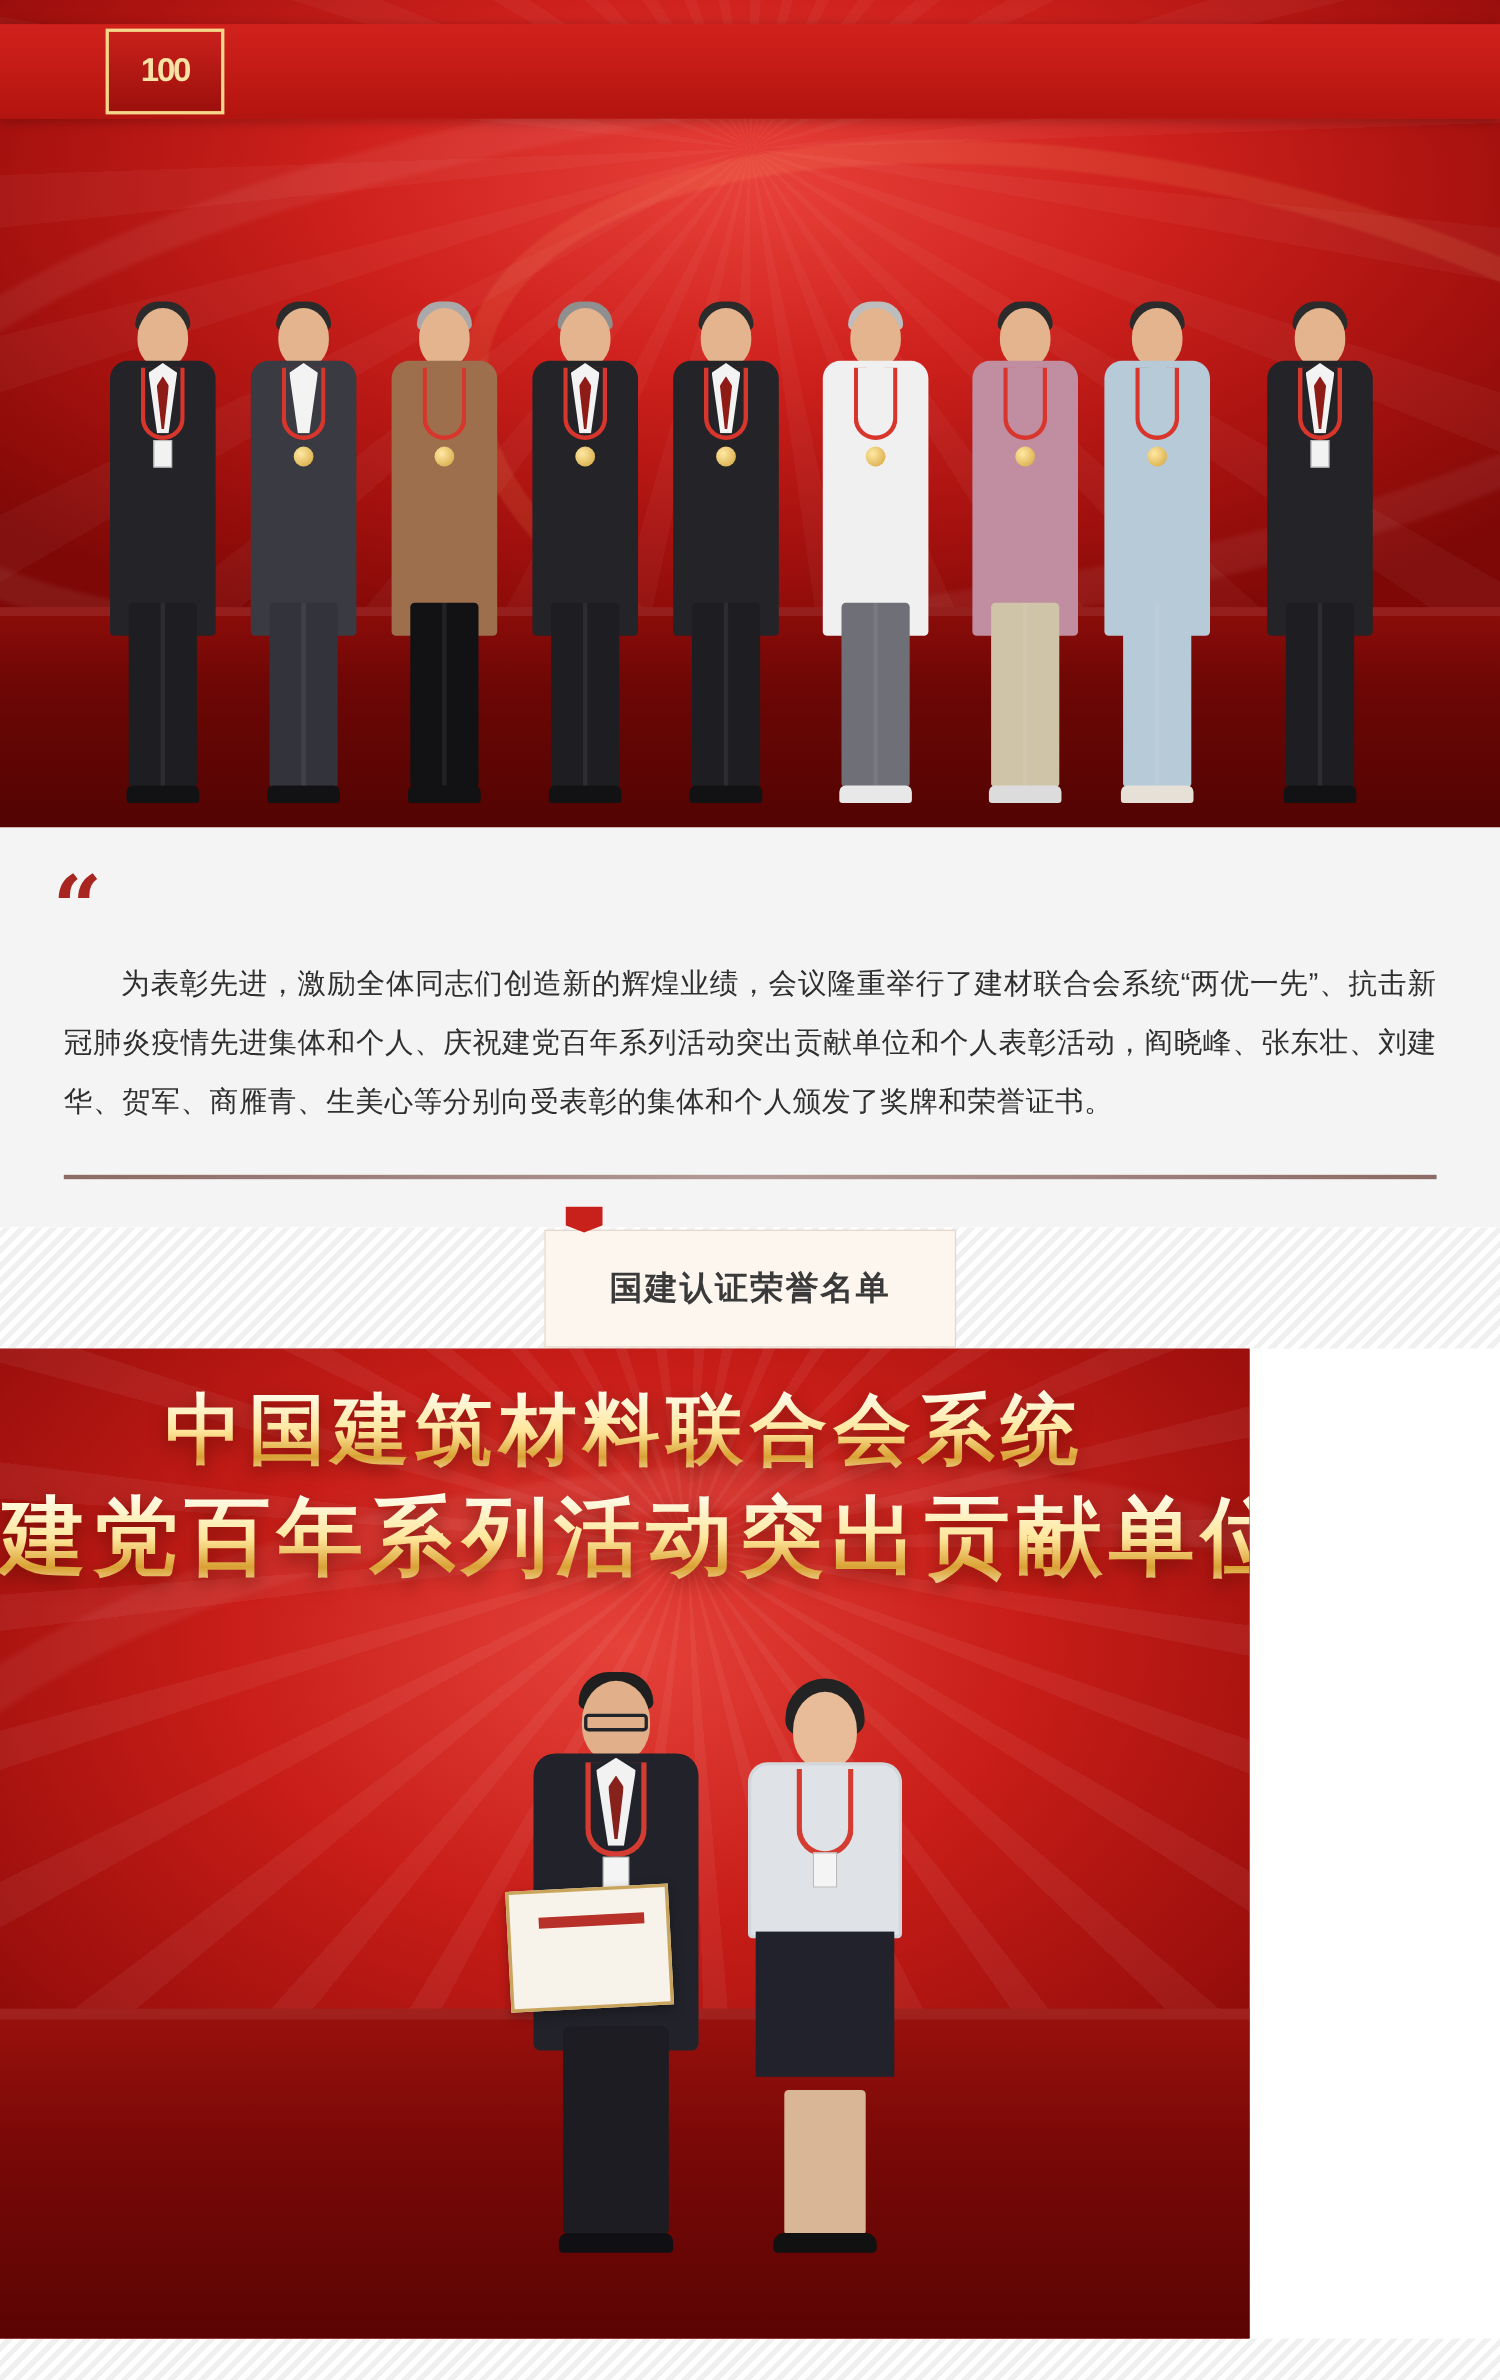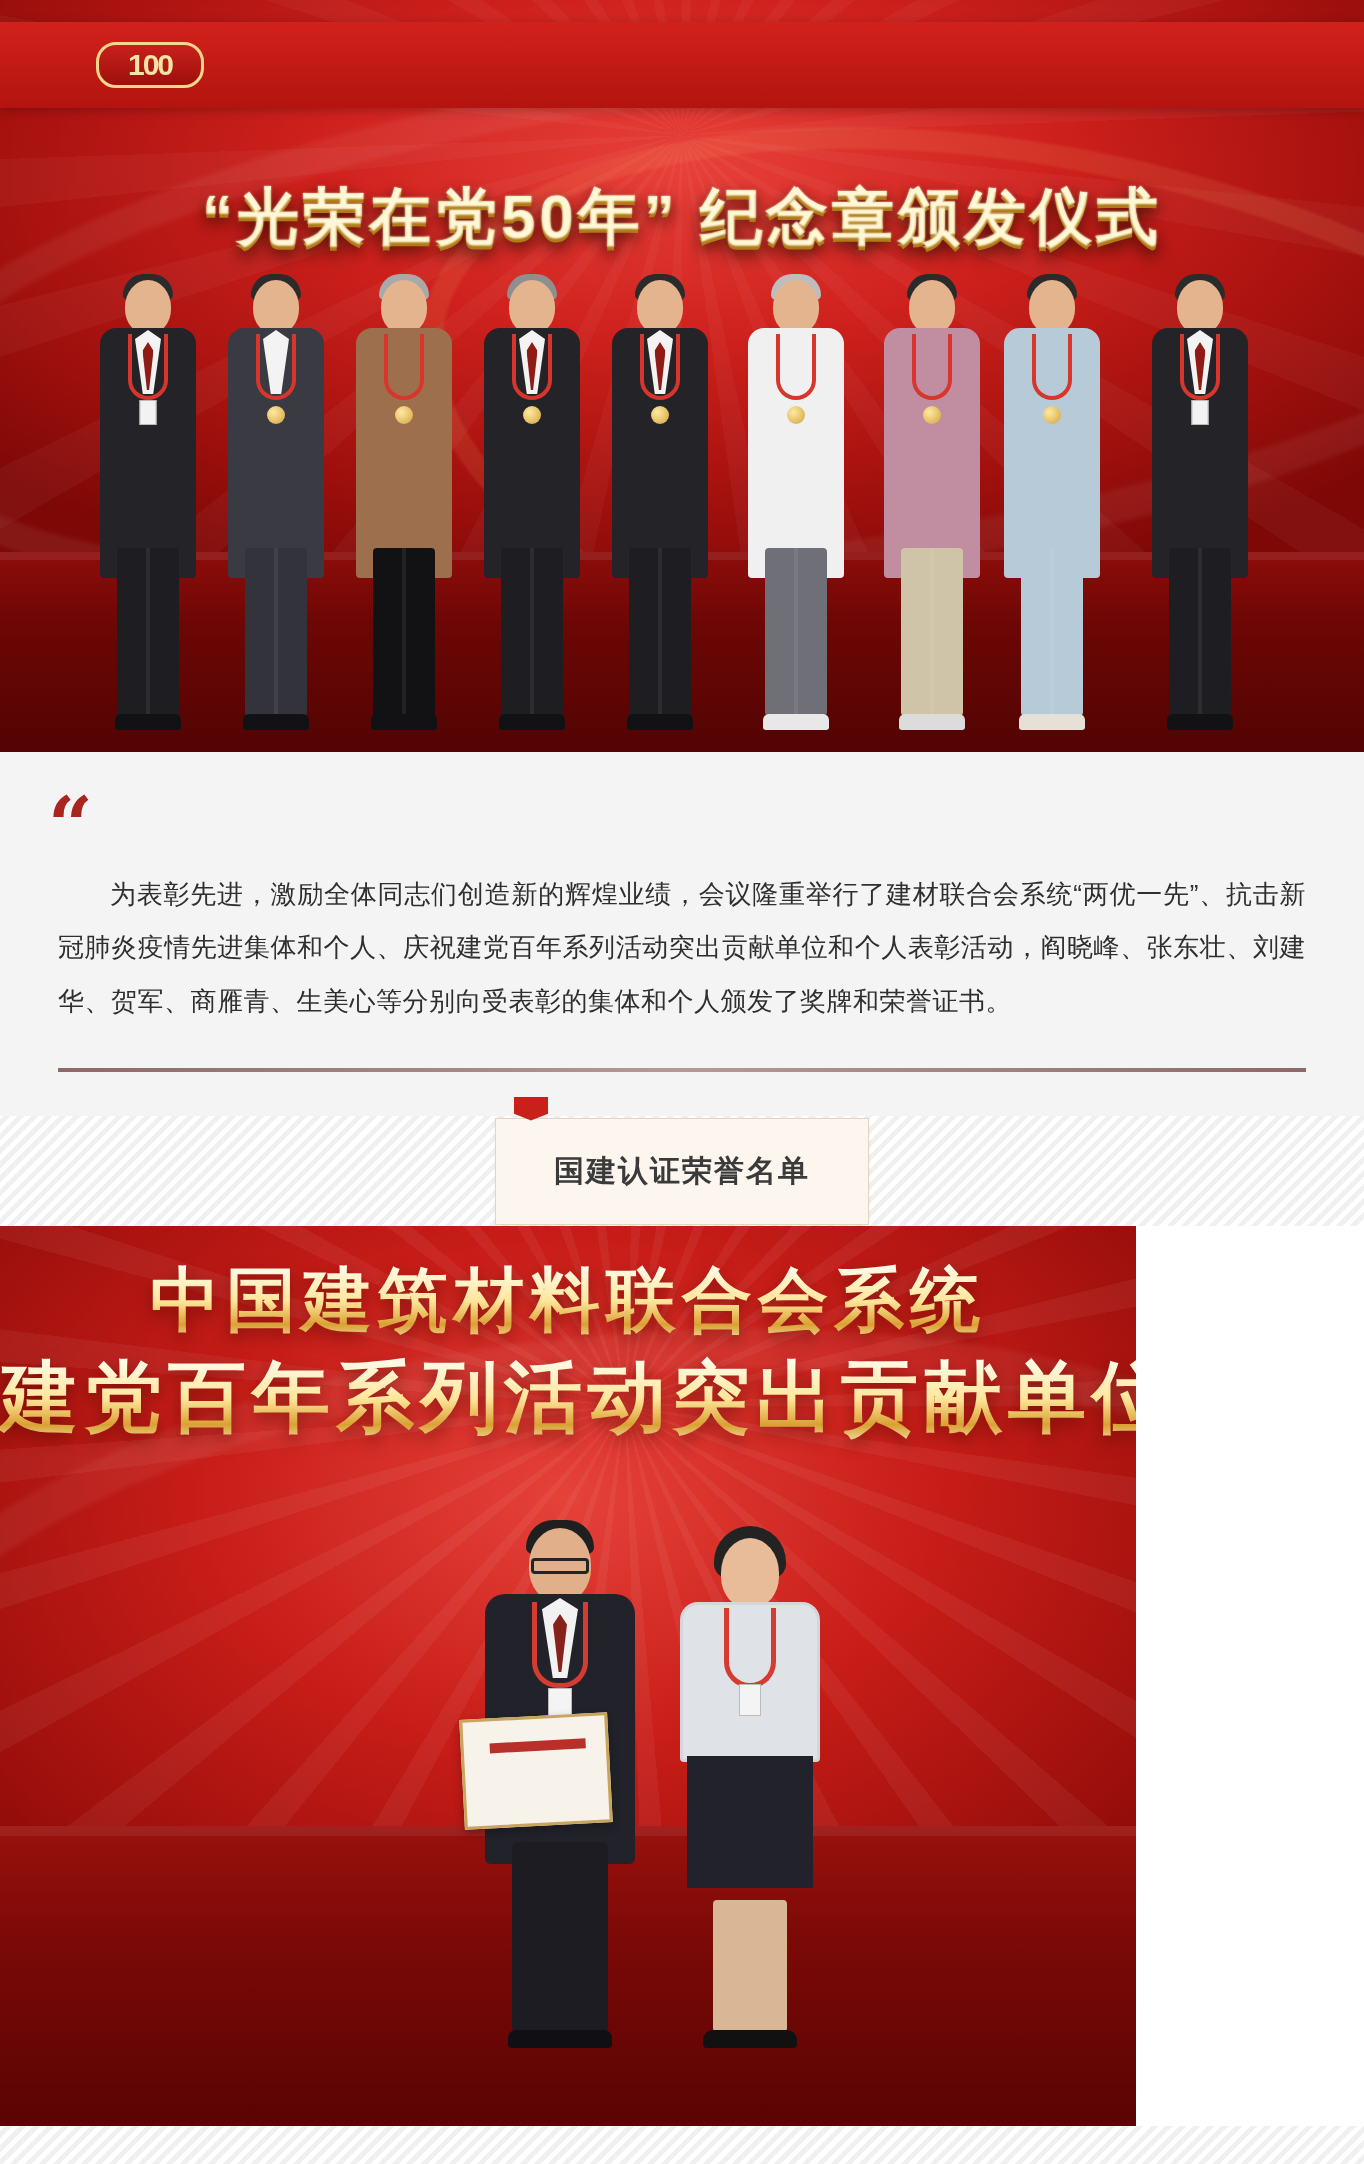--- a/index.html
+++ b/index.html
@@ -80,23 +80,23 @@
     width: 100%;
     height: 86px;
     background: linear-gradient(180deg, #d2211c 0%, #b3140f 100%);
     box-shadow: 0 2px 10px rgba(0,0,0,.25);
     display: flex;
     align-items: center;
     padding-left: 96px;
   }
   .logo-100 {
     width: 108px;
-    height: 46px;
+    height: 78px;
     border: 3px solid #f4d78a;
-    border-radius: 20px;
+    border-radius: 0;
     margin-right: 26px;
     display: flex;
     align-items: center;
     justify-content: center;
     background: linear-gradient(180deg,#c9201b,#9d100c);
     color: #f7e3a6;
     font-size: 30px;
     font-weight: bold;
     letter-spacing: -2px;
     flex: none;
@@ -515,21 +515,20 @@
 <div class="photo-one">
   <div class="stage-bg"></div>
   <div class="stage-rays"></div>
   <div class="stage-swoosh"></div>
   <div class="stage-swoosh2"></div>
 
   <div class="banner-strip">
     <div class="logo-100">100</div>
   </div>
 
-  <div class="main-title">“光荣在党50年” 纪念章颁发仪式</div>
 
   <div class="stage-floor"></div>
 
   <div class="people-row">
     <div class="person" style="left:96px;">
       <div class="p-hair"></div>
       <div class="p-head"></div>
       <div class="p-body"></div>
       <div class="p-shirt"></div>
       <div class="p-tie"></div>

